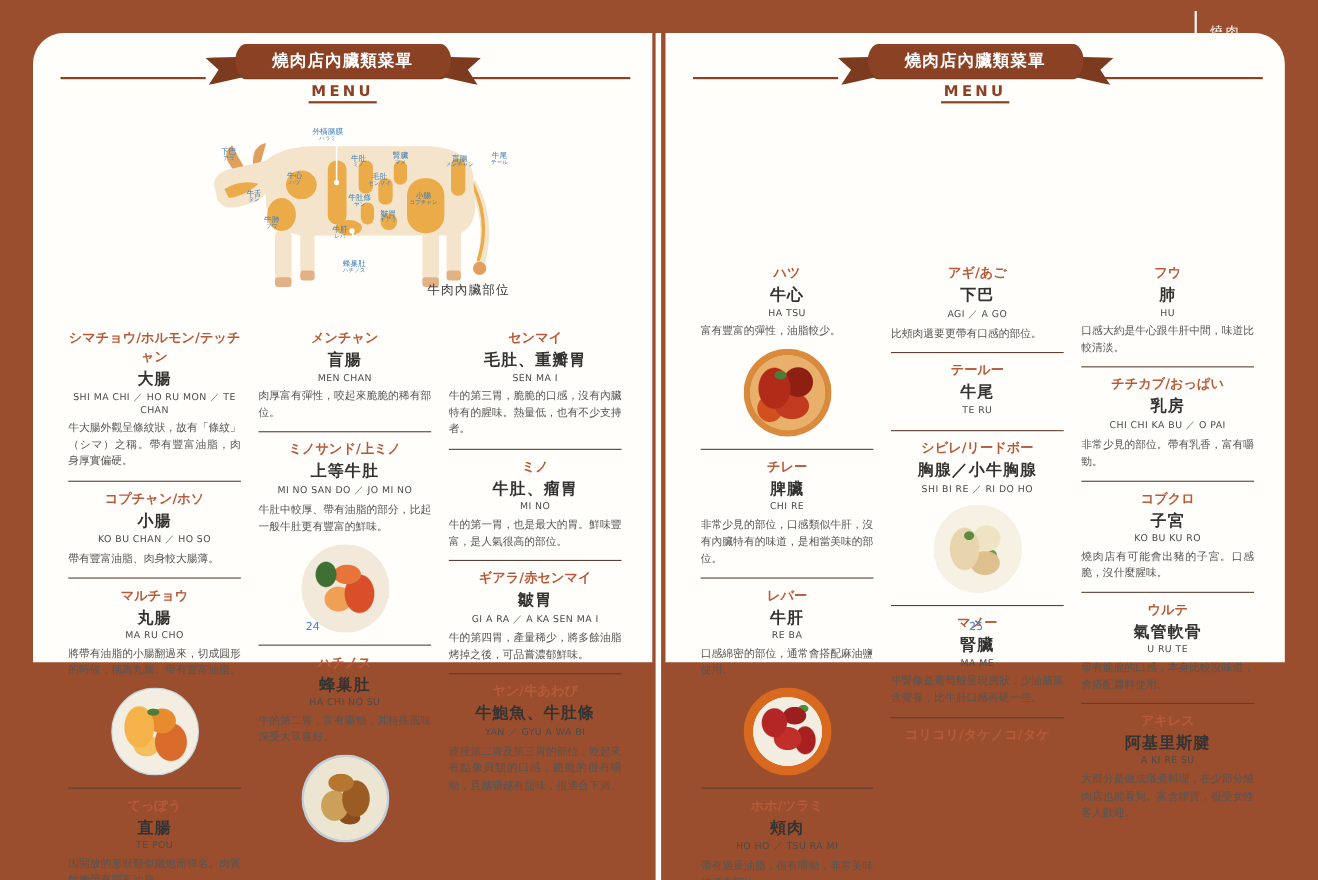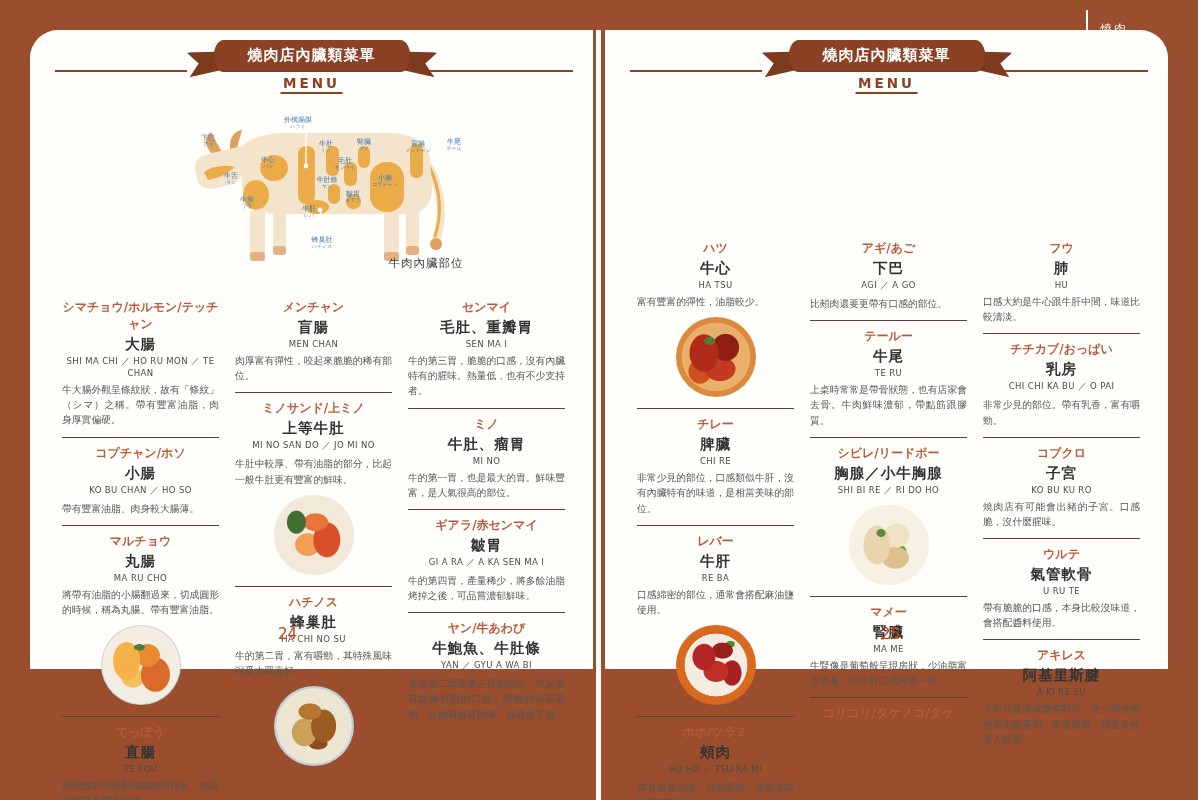--- a/index.html
+++ b/index.html
@@ -1,18 +1,18 @@
 <!DOCTYPE html>
 <html><head>
 <meta charset="utf-8">
 <style>
   html,body{margin:0;padding:0}
   body{width:1198px;height:800px;position:relative;background:#9a4e2d;
        font-family:"DejaVu Sans","Liberation Sans",sans-serif;overflow:hidden}
-  .page{position:absolute;top:30px;width:563px;height:639px;background:#fffefb}
+  .page{position:absolute;top:30px;width:563px;height:572px;background:#fffefb}
   #page-left{left:30px;border-radius:28px 0 0 0}
   #page-right{left:605px;border-radius:0 28px 0 0}
   .spine{position:absolute;left:596px;top:30px;width:5px;height:770px;background:#fffefb}
   
   .corner{position:absolute;top:8px;right:70px;height:30px;display:flex;align-items:flex-end}
   .corner .bar{width:2px;height:28px;background:#fffefb;margin-right:12px}
   .corner .lbl{color:#fffefb;font-size:12px;letter-spacing:2px}
   
   .banner-wrap{position:absolute;top:10px;left:50%;transform:translateX(-50%);z-index:3}
   .banner{position:relative;width:196px;height:31px;background:#8a4124;border-radius:10px/16px;
@@ -55,21 +55,21 @@
   .cols{position:absolute;left:32px;right:28px;display:flex;gap:16px}
   #page-left .cols{top:262px}
   #page-right .cols{top:203px}
   .col{flex:1;min-width:0}
   .item{padding:7px 0 9px;text-align:center}
   .item + .item{border-top:1px solid #5d4033}
   .kana{color:#b85a3a;font-weight:bold;font-size:12px;margin-bottom:2px}
   .cname{color:#333;font-weight:bold;font-size:14.5px;letter-spacing:1px;margin-bottom:2px}
   .romaji{color:#4b4b4b;font-weight:normal;font-size:8.5px;letter-spacing:.4px;margin-bottom:4px}
   .desc{color:#555;font-size:9.8px;line-height:1.55;text-align:left;text-align:justify}
-  .pagenum{position:absolute;bottom:26px;color:#c2410c;font-size:15px}
+  .pagenum{position:absolute;bottom:26px;color:#3b82f6;font-size:10px}
   #page-left .pagenum{left:248px}
   #page-right .pagenum{left:276px}
   
   .photo{width:80px;height:80px;border-radius:50%;margin:8px auto 2px;background:#eee}
   .p-hatsu{background:
     radial-gradient(closest-side at 42% 30%,#4e7d38 0 5px,transparent 6px),
     radial-gradient(closest-side at 35% 45%,#b22a18 0 14px,transparent 15px),
     radial-gradient(closest-side at 62% 38%,#8f1f12 0 13px,transparent 14px),
     radial-gradient(closest-side at 55% 65%,#c23a20 0 15px,transparent 16px),
     radial-gradient(closest-side at 30% 68%,#d0501f 0 11px,transparent 12px),
@@ -360,21 +360,20 @@
         <div class="item">
           <div class="kana">アギ/あご</div>
           <div class="cname">下巴</div>
           <div class="romaji">AGI ／ A GO</div>
           <div class="desc">比頰肉還要更帶有口感的部位。</div>
         </div>
         <div class="item">
           <div class="kana">テールー</div>
           <div class="cname">牛尾</div>
           <div class="romaji">TE RU</div>
-          <div class="desc">上桌時常常是帶骨狀態，也有店家會去骨。牛肉鮮味濃郁，帶點筋跟膠質。</div>
         </div>
         <div class="item">
           <div class="kana">シビレ/リードボー</div>
           <div class="cname">胸腺／小牛胸腺</div>
           <div class="romaji">SHI BI RE ／ RI DO HO</div>
           <div class="photo p-shibire"></div>
         </div>
         <div class="item">
           <div class="kana">マメー</div>
           <div class="cname">腎臟</div>

